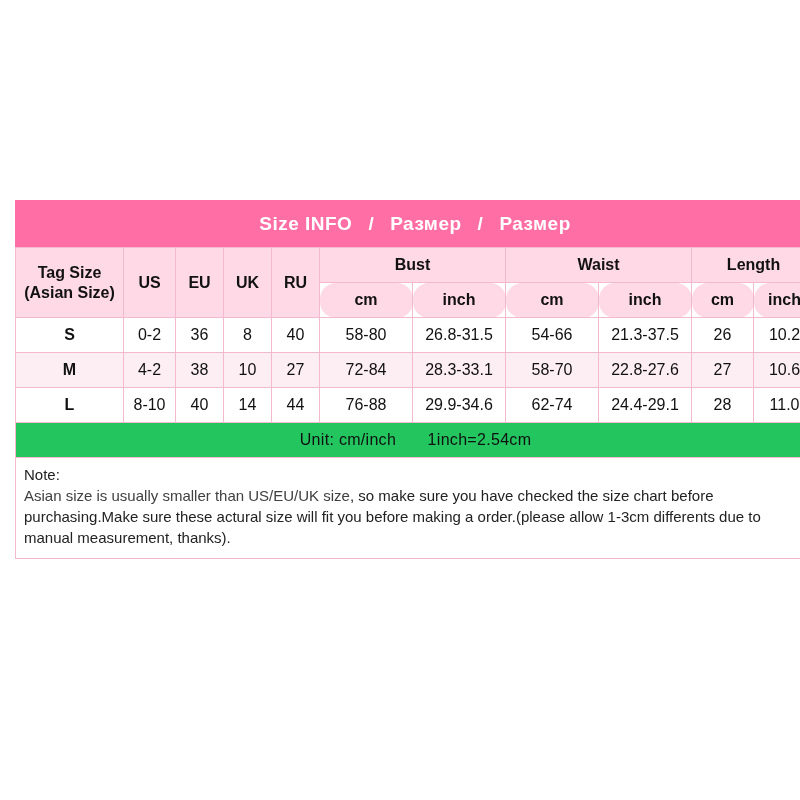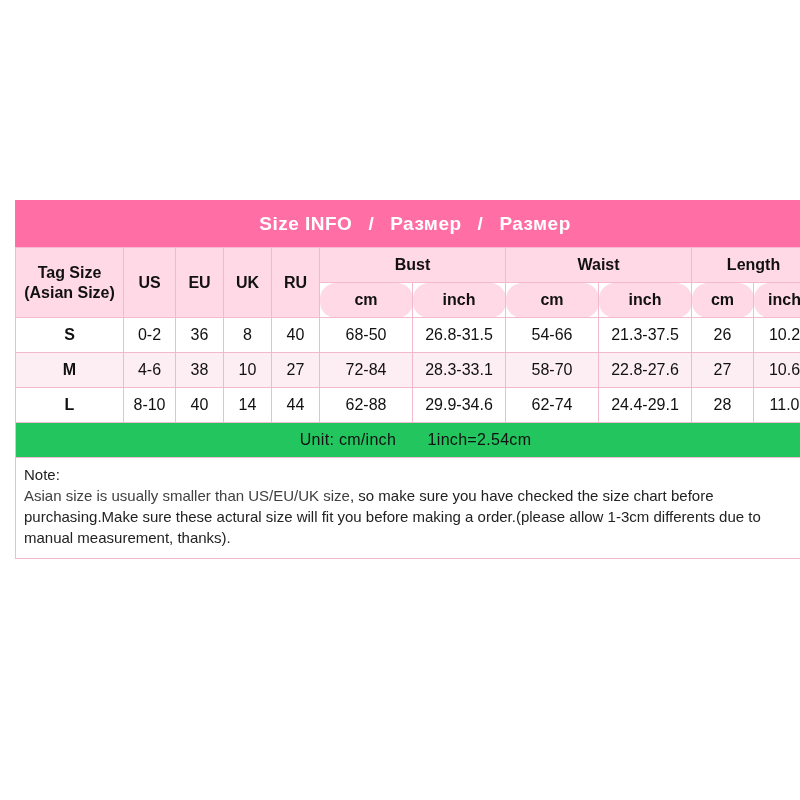--- a/index.html
+++ b/index.html
@@ -145,49 +145,49 @@
           <td>cm</td>
           <td>inch</td>
         </tr>
 
         <tr class="row-plain">
           <td class="first-col">S</td>
           <td>0-2</td>
           <td>36</td>
           <td>8</td>
           <td>40</td>
-          <td>68-50</td>
+          <td>58-80</td>
           <td>26.8-31.5</td>
           <td>54-66</td>
           <td>21.3-37.5</td>
           <td>26</td>
           <td>10.2</td>
         </tr>
 
         <tr class="row-alt">
           <td class="first-col">M</td>
-          <td>4-6</td>
+          <td>4-2</td>
           <td>38</td>
           <td>10</td>
           <td>27</td>
           <td>72-84</td>
           <td>28.3-33.1</td>
           <td>58-70</td>
           <td>22.8-27.6</td>
           <td>27</td>
           <td>10.6</td>
         </tr>
 
         <tr class="row-plain">
           <td class="first-col">L</td>
           <td>8-10</td>
           <td>40</td>
           <td>14</td>
           <td>44</td>
-          <td>62-88</td>
+          <td>76-88</td>
           <td>29.9-34.6</td>
           <td>62-74</td>
           <td>24.4-29.1</td>
           <td>28</td>
           <td>11.0</td>
         </tr>
 
         <tr class="unit-row">
           <td colspan="11">
             <span>Unit: cm/inch</span>

